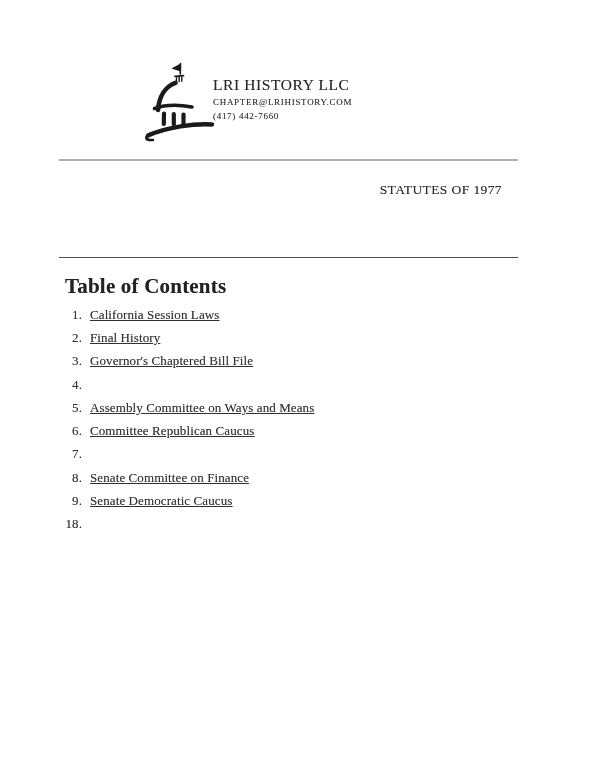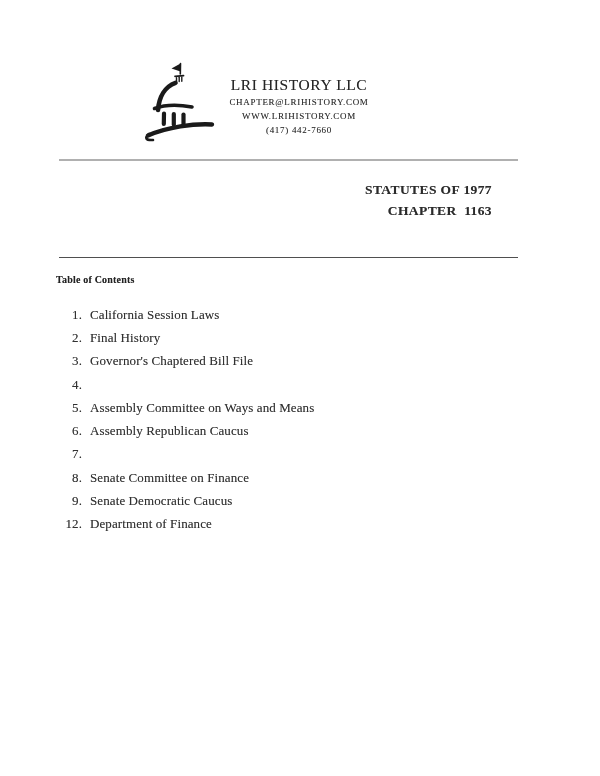--- a/index.html
+++ b/index.html
@@ -19,21 +19,20 @@
     left: 138px;
     top: 60px;
     width: 80px;
     height: 88px;
   }
   .header-text {
     position: absolute;
     left: 213px;
     top: 76px;
     width: 172px;
-    text-align: center;
     color: #2b2b2b;
   }
   .company {
     font-size: 15.5px;
     letter-spacing: 0.6px;
     line-height: 18px;
     white-space: nowrap;
     color: #262626;
   }
   .contact-block { margin-top: 2px; }
@@ -46,38 +45,38 @@
   }
 
   
   .rule { position: absolute; left: 59px; width: 459px; }
   .rule-1 { top: 159px; height: 2px; background: #b0b0b0; }
   .rule-2 { top: 257px; height: 1px; background: #4f4f4f; }
 
   
   .doc-heading {
     position: absolute;
-    right: 108px;
+    right: 98px;
     top: 180px;
     text-align: right;
-    font-weight: bold;
+    font-weight: normal;
     font-size: 13.5px;
     line-height: 20.8px;
     letter-spacing: 0.4px;
     color: #2b2b2b;
   }
   .doc-heading div { white-space: pre; }
 
   
   .toc-title {
     position: absolute;
-    left: 56px;
+    left: 65px;
     top: 274px;
     margin: 0;
-    font-size: 10px;
+    font-size: 21px;
     font-weight: bold;
     letter-spacing: 0.2px;
     color: #222222;
   }
   .toc-list {
     position: absolute;
     left: 57px;
     top: 303px;
     margin: 0;
     padding: 0;
@@ -85,21 +84,21 @@
   }
   .toc-item {
     display: flex;
     align-items: center;
     height: 23.3px;
     font-size: 13px;
     color: #313131;
     letter-spacing: 0.1px;
   }
   .toc-item .num { width: 25px; text-align: right; flex: none; }
-  .toc-item .label { margin-left: 8px; white-space: nowrap; }
+  .toc-item .label { margin-left: 8px; white-space: nowrap; text-decoration: underline; }
 </style>
 </head>
 <body>
 
 <div class="page">
 
   <svg class="logo" viewBox="0 0 80 88" fill="none" stroke="#1a1a1a" stroke-linecap="round">
 
     <path d="M42.5,3.5 L33.5,8.5 L42.5,11.5 Z" fill="#1a1a1a" stroke="none"></path>
     <path d="M42.5,3.5 L42.3,14" stroke-width="1.6"></path>
@@ -118,30 +117,28 @@
     <path d="M45.5,54.5 L45.5,65" stroke-width="4.2"></path>
 
     <path d="M10,75.5 C30,67 55,63.5 74,64.5" stroke-width="4.4"></path>
     <path d="M11,74 C6.5,77.5 7.5,80.5 15,80" stroke-width="2.6"></path>
   </svg>
 
   <div class="header-text">
     <div class="company">LRI HISTORY LLC</div>
     <div class="contact-block">
       <div class="contact">CHAPTER@LRIHISTORY.COM</div>
-      <div class="contact">WWW.LRIHISTORY.COM</div>
       <div class="contact">(417) 442-7660</div>
     </div>
   </div>
 
   <div class="rule rule-1"></div>
 
   <div class="doc-heading">
     <div>STATUTES OF 1977</div>
-    <div>CHAPTER  1163</div>
   </div>
 
   <div class="rule rule-2"></div>
 
   <h1 class="toc-title">Table of Contents</h1>
 
   <ol class="toc-list">
     <li class="toc-item">
       <span class="num">1.</span>
       <span class="label">California Session Laws</span>
@@ -156,32 +153,31 @@
     </li>
     <li class="toc-item">
       <span class="num">4.</span>
     </li>
     <li class="toc-item">
       <span class="num">5.</span>
       <span class="label">Assembly Committee on Ways and Means</span>
     </li>
     <li class="toc-item">
       <span class="num">6.</span>
-      <span class="label">Assembly Republican Caucus</span>
+      <span class="label">Committee Republican Caucus</span>
     </li>
     <li class="toc-item">
       <span class="num">7.</span>
     </li>
     <li class="toc-item">
       <span class="num">8.</span>
       <span class="label">Senate Committee on Finance</span>
     </li>
     <li class="toc-item">
       <span class="num">9.</span>
       <span class="label">Senate Democratic Caucus</span>
     </li>
     <li class="toc-item">
-      <span class="num">12.</span>
-      <span class="label">Department of Finance</span>
+      <span class="num">18.</span>
     </li>
   </ol>
 
 </div>
 
 </body></html>

